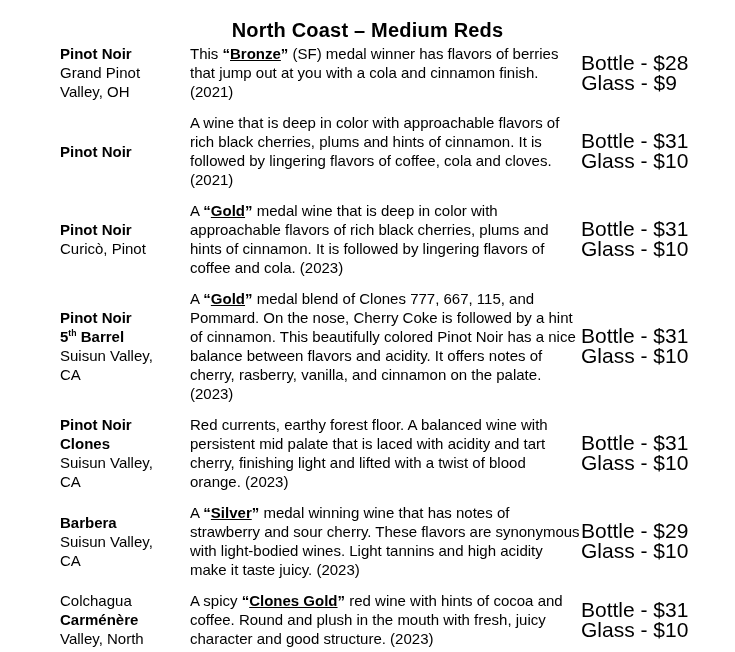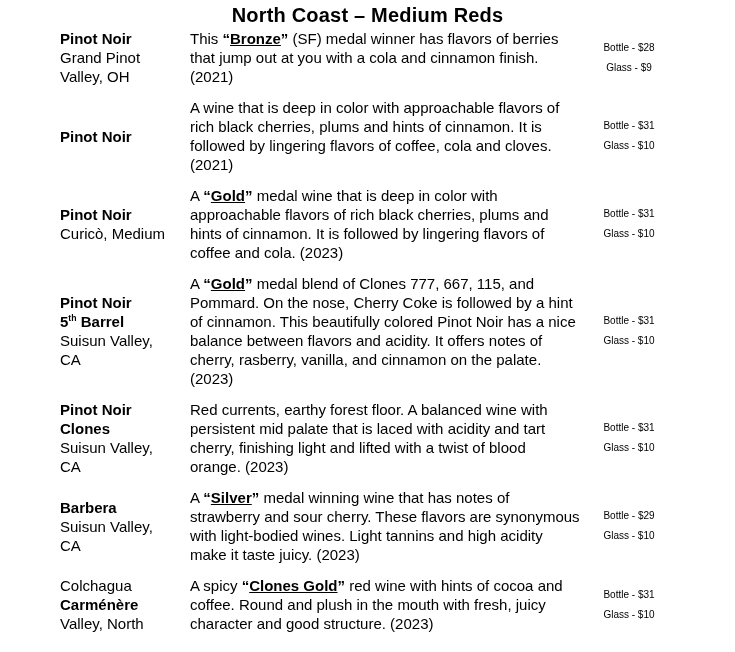--- a/index.html
+++ b/index.html
@@ -11,21 +11,21 @@
   }
   .page {
     position: relative;
     width: 735px;
     height: 652px;
     background: #ffffff;
     overflow: hidden;
   }
   .page-title {
     margin: 0;
-    padding-top: 3px;
+    padding-top: 18px;
     text-align: center;
     font-size: 20px;
     line-height: 24px;
     font-weight: 700;
     letter-spacing: 0.2px;
   }
   .wine-list {
     margin-top: 2px;
   }
   .wine-row {
@@ -45,21 +45,21 @@
     margin-left: 5px;
     flex: 0 0 auto;
     font-size: 15px;
     line-height: 19px;
   }
   .col-price {
     width: 96px;
     margin-left: 1px;
     flex: 0 0 auto;
     text-align: center;
-    font-size: 10px;
+    font-size: 21px;
     line-height: 20px;
     white-space: nowrap;
   }
   .b { font-weight: 700; }
   .u { text-decoration: underline; }
   sup {
     font-size: 0.58em;
     line-height: 0;
     vertical-align: super;
   }
@@ -90,21 +90,21 @@
     <div class="col-desc"><span>A wine that is deep in color with approachable flavors of rich black cherries, plums and hints of cinnamon. It is followed by lingering flavors of coffee, cola and cloves. (2021)</span></div>
     <div class="col-price">
       <div>Bottle - $31</div>
       <div>Glass - $10</div>
     </div>
   </div>
 
   <div class="wine-row">
     <div class="col-name">
           <div><span class="b">Pinot Noir</span></div>
-          <div><span>Curicò, Medium</span></div>
+          <div><span>Curicò, Pinot</span></div>
         </div>
     <div class="col-desc"><span>A </span><span class="b">“</span><span class="b u">Gold</span><span class="b">”</span><span> medal wine that is deep in color with approachable flavors of rich black cherries, plums and hints of cinnamon. It is followed by lingering flavors of coffee and cola. (2023)</span></div>
     <div class="col-price">
       <div>Bottle - $31</div>
       <div>Glass - $10</div>
     </div>
   </div>
 
   <div class="wine-row">
     <div class="col-name">

